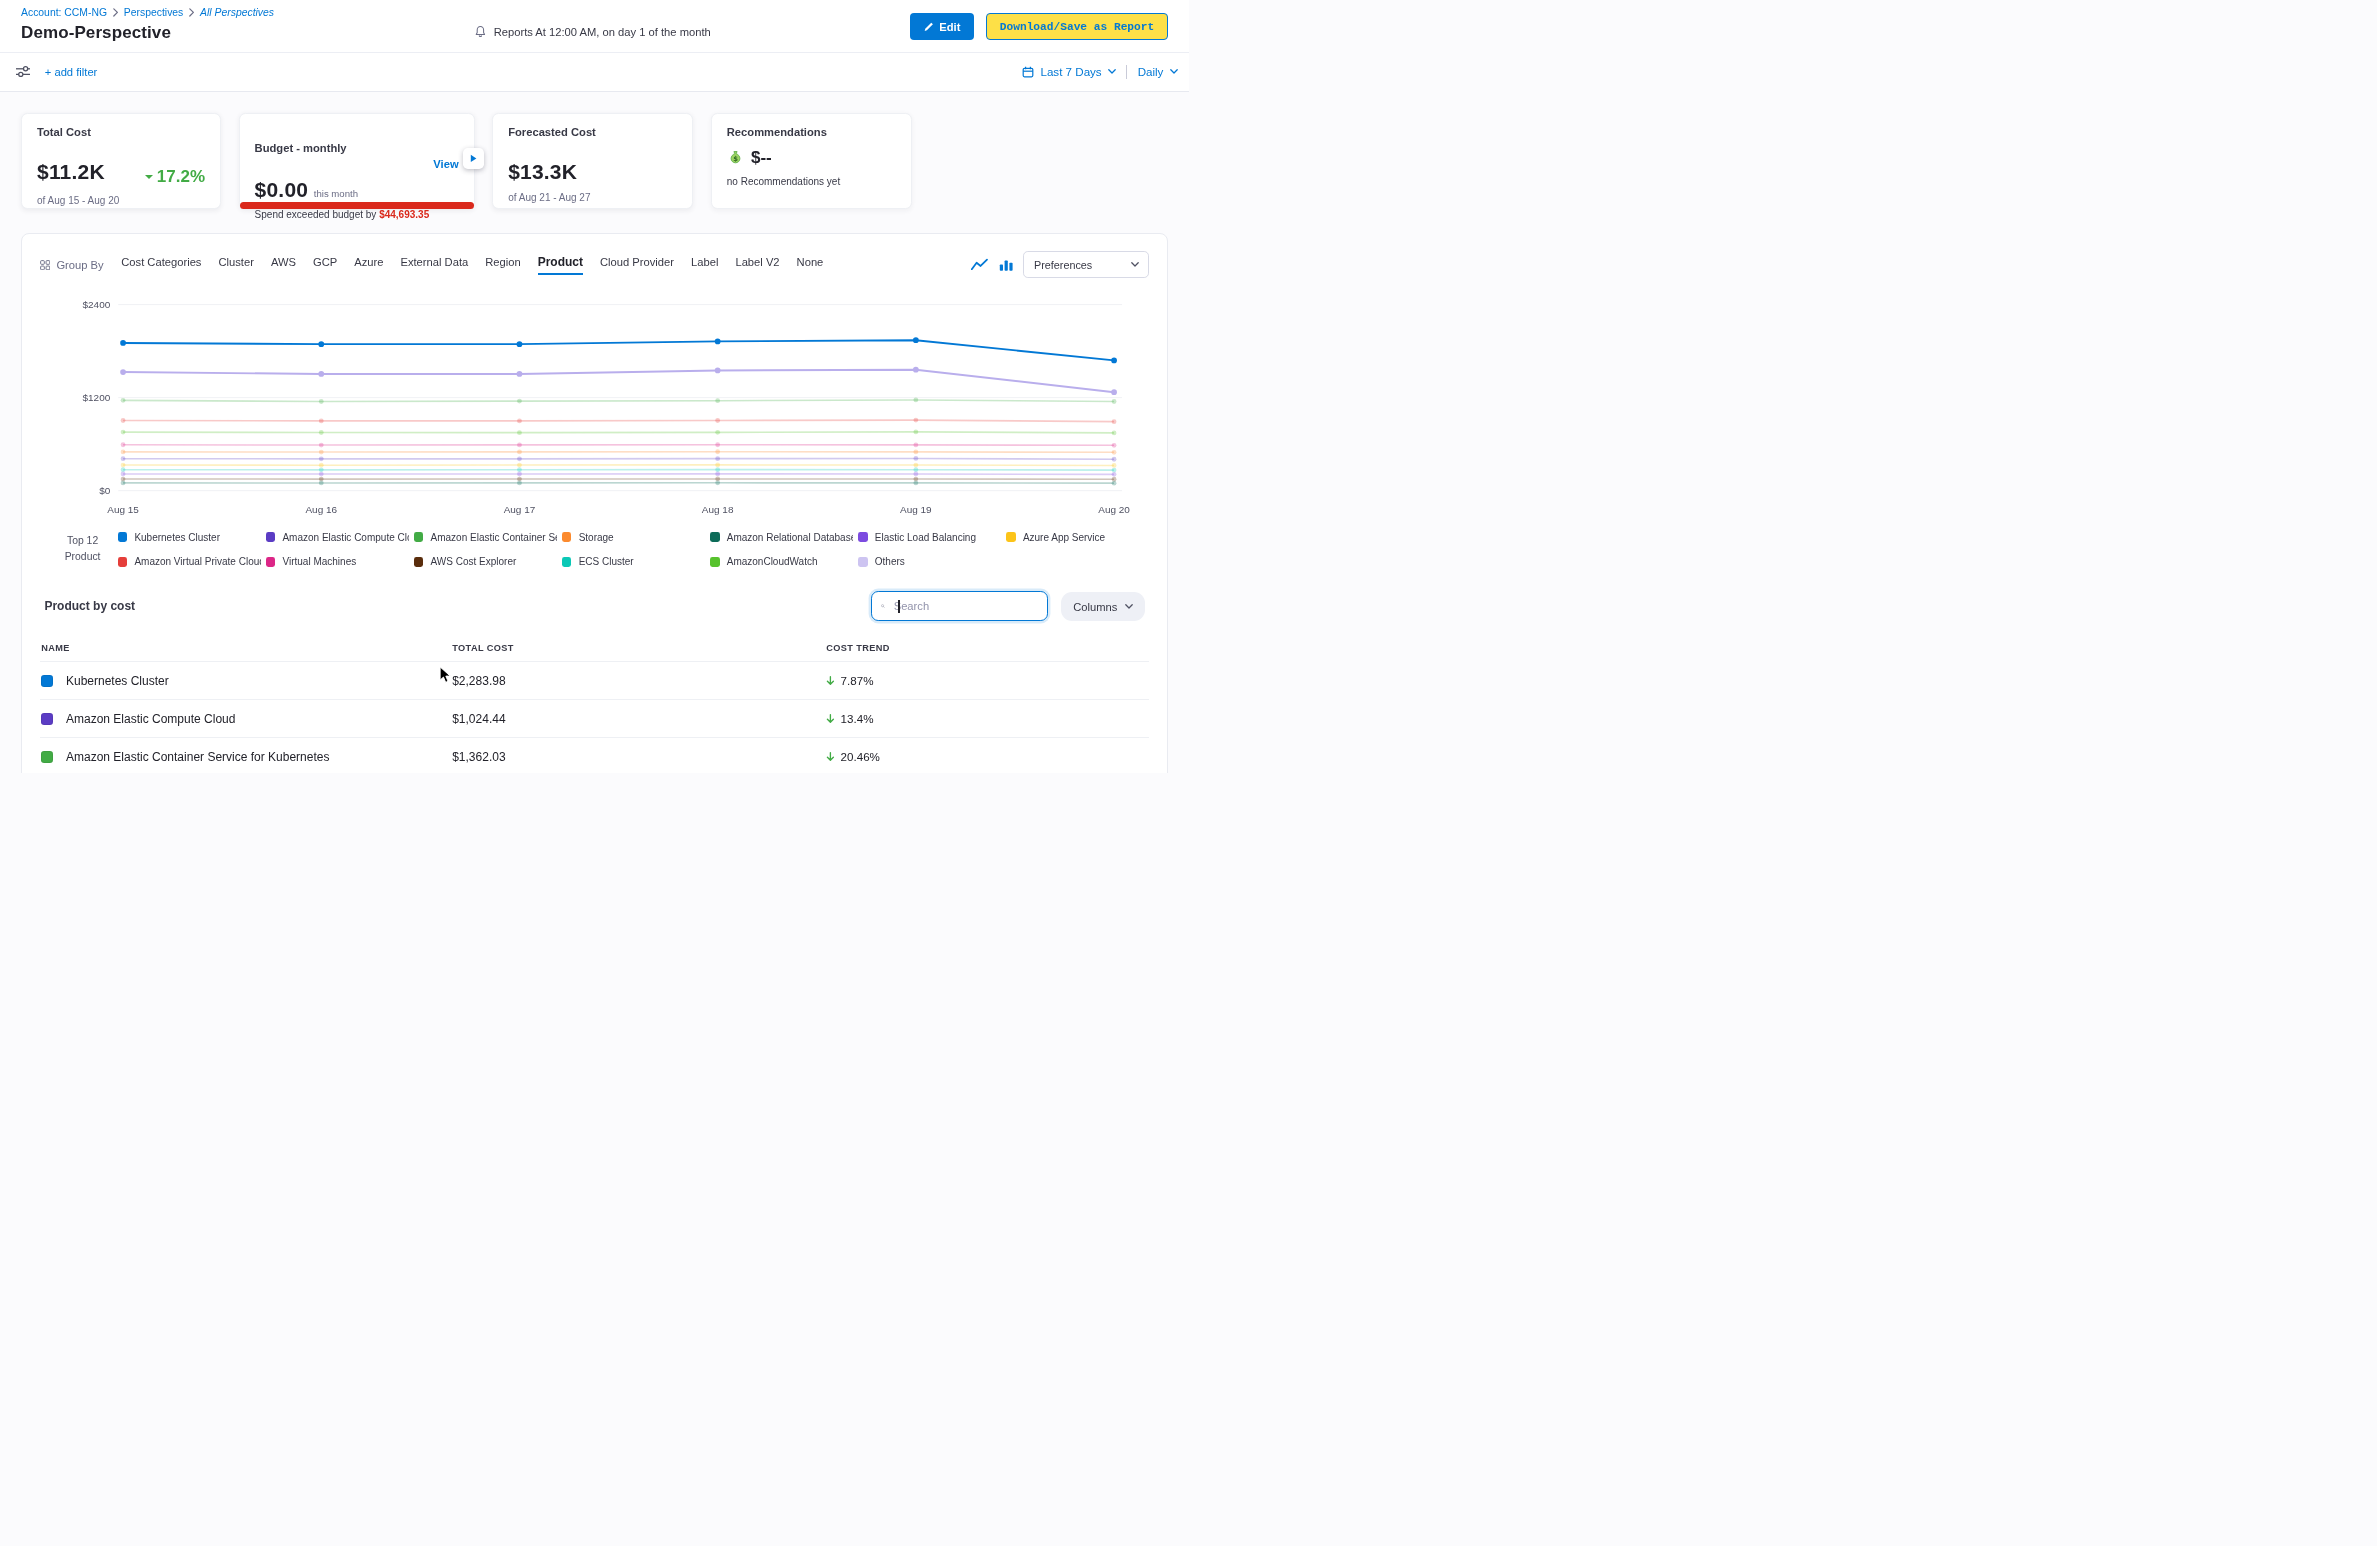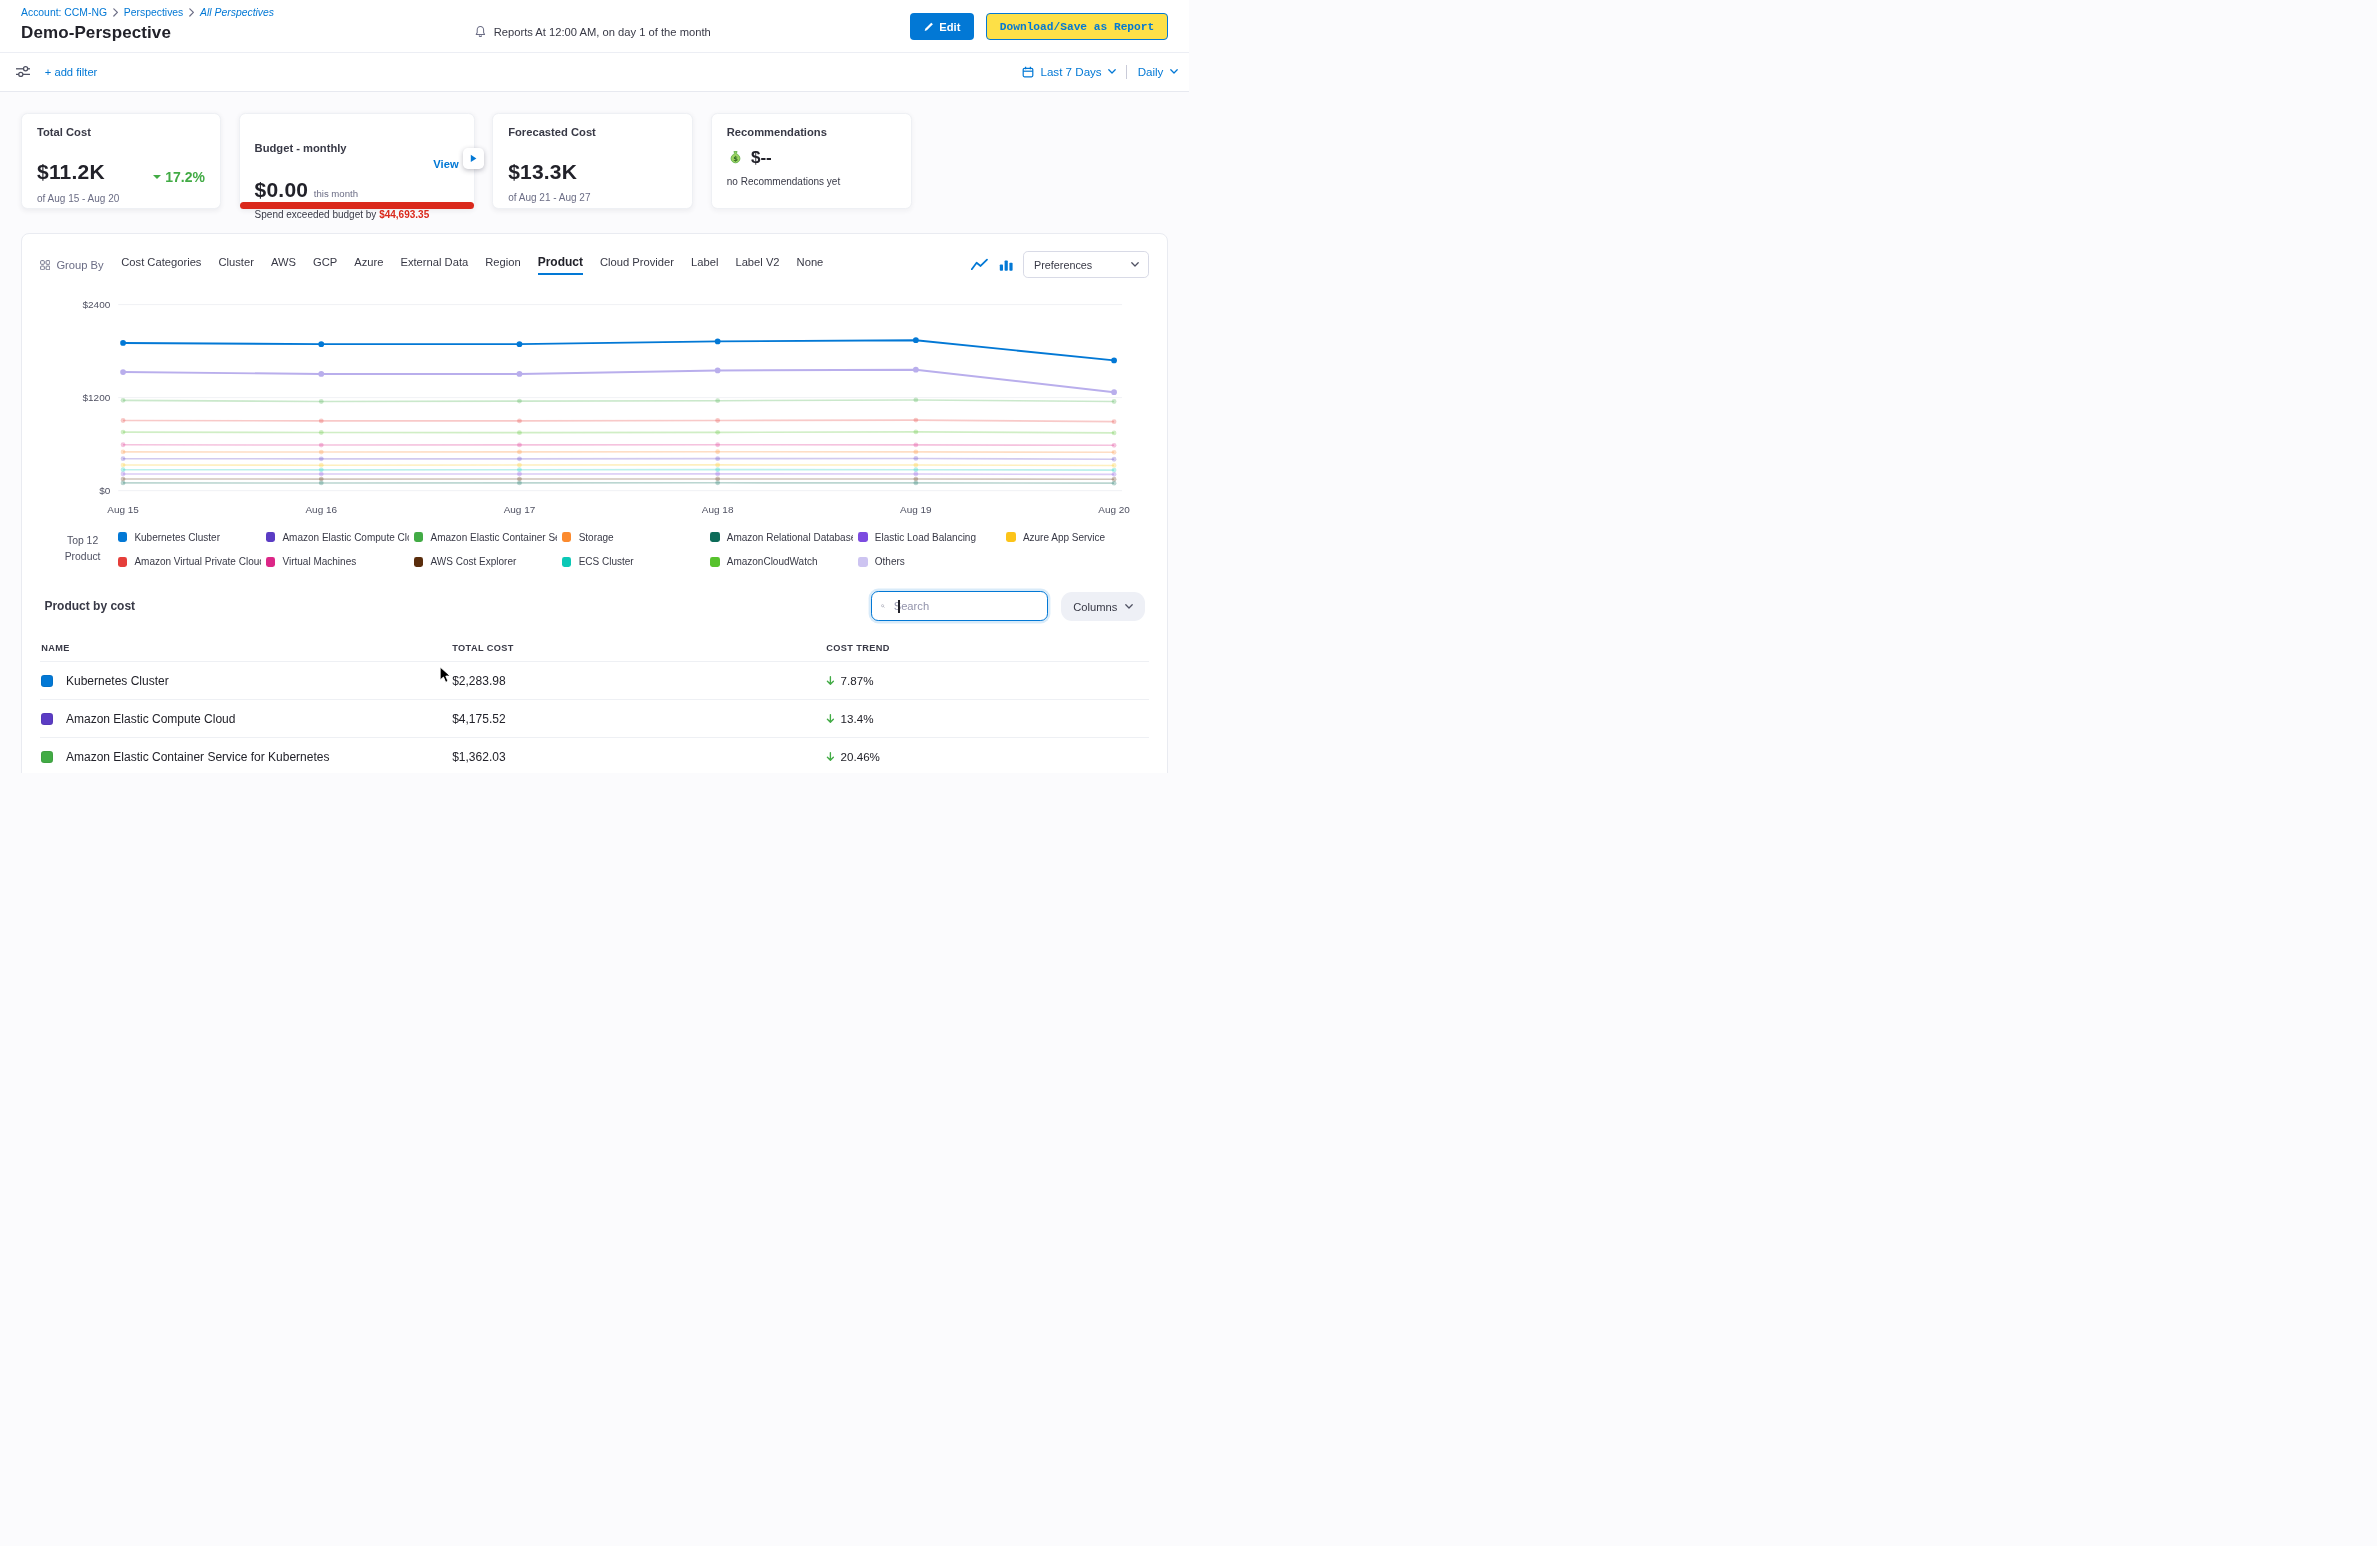--- a/index.html
+++ b/index.html
@@ -52,21 +52,21 @@
     border-radius: 6.4px;
     box-shadow: 0 1.6px 4.8px rgba(40,41,61,.07);
     padding: 12px 15px;
     position: relative;
     height: 96px;
   }
   .card-label { font-size: 11.2px; font-weight: 600; color: #383946; }
   .card-value-row { display: flex; align-items: baseline; justify-content: space-between; margin-top: 22px; }
   .card-value { font-size: 21px; font-weight: 700; color: #22222a; letter-spacing: 0.2px; }
   .card-period { font-size: 10px; color: #6b6d85; margin-top: 8px; }
-  .trend-green { color: #42ab45; font-size: 14px; font-weight: 600; display: flex; align-items: center; gap: 4px; justify-content: space-between; }
+  .trend-green { color: #42ab45; font-size: 17px; font-weight: 600; display: flex; align-items: center; gap: 4px; justify-content: space-between; }
   .tri-down { width: 0; height: 0; border-left: 4px solid transparent; border-right: 4px solid transparent; border-top: 4.8px solid #42ab45; }
   .card-total { width: 200px; }
   .card-budget { width: 236px; }
   .card-forecast { width: 201px; }
   .card-recs { width: 201px; box-shadow: 0 1.6px 4.8px rgba(40,41,61,.05); }
   .budget-head { display: flex; justify-content: space-between; align-items: center; }
   .view-link { color: #0278d5; font-size: 11.2px; font-weight: 600; cursor: pointer; margin-top: 32px; }
   .budget-value-row { display: flex; align-items: baseline; gap: 5.6px; margin-top: 8px; }
   .budget-suffix { font-size: 9.6px; color: #6b6d85; }
   .budget-exceeded { font-size: 10px; color: #383946; margin-top: 7.2px; white-space: nowrap; }
@@ -526,21 +526,21 @@
               <path d="M5.5 1 V10 M1.8 6.6 L5.5 10.3 L9.2 6.6" fill="none" stroke="#42ab45" stroke-width="1.7" stroke-linecap="round" stroke-linejoin="round"></path>
             </svg>
             <span class="row-trend-val">7.87%</span>
           </span>
         </div>
         <div class="ct-row">
           <span class="row-name-wrap">
             <span class="chip" style="background: rgb(91, 60, 196);"></span>
             <span class="row-name">Amazon Elastic Compute Cloud</span>
           </span>
-          <span class="row-cost">$4,175.52</span>
+          <span class="row-cost">$1,024.44</span>
           <span class="trend-cell">
             <svg width="8.8" height="9.6" viewBox="0 0 11 12">
               <path d="M5.5 1 V10 M1.8 6.6 L5.5 10.3 L9.2 6.6" fill="none" stroke="#42ab45" stroke-width="1.7" stroke-linecap="round" stroke-linejoin="round"></path>
             </svg>
             <span class="row-trend-val">13.4%</span>
           </span>
         </div>
         <div class="ct-row">
           <span class="row-name-wrap">
             <span class="chip" style="background: rgb(66, 171, 69);"></span>

